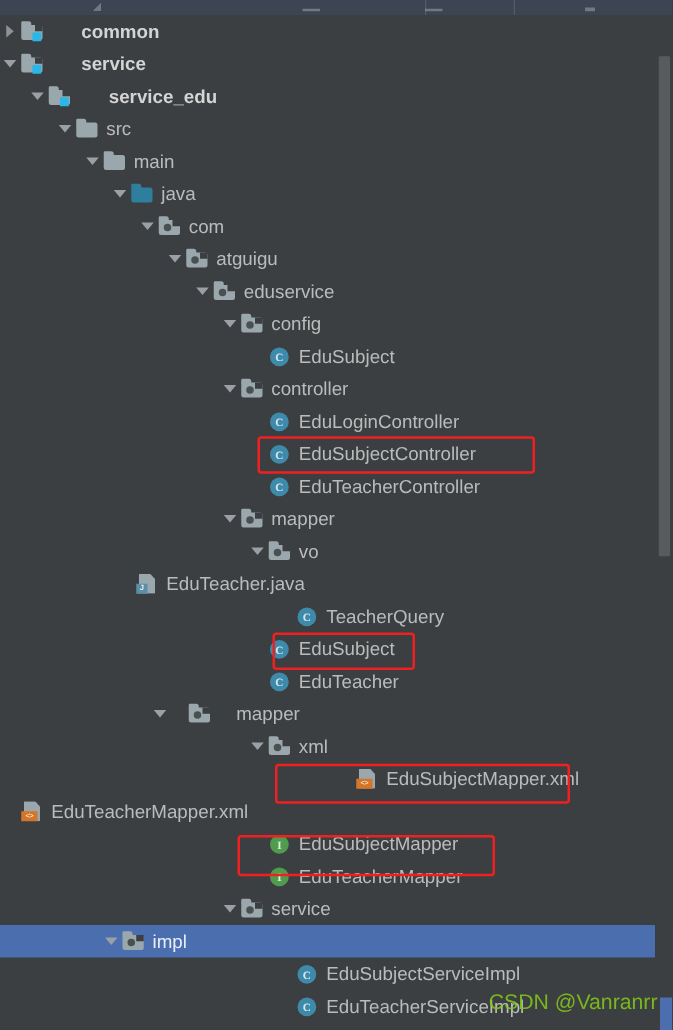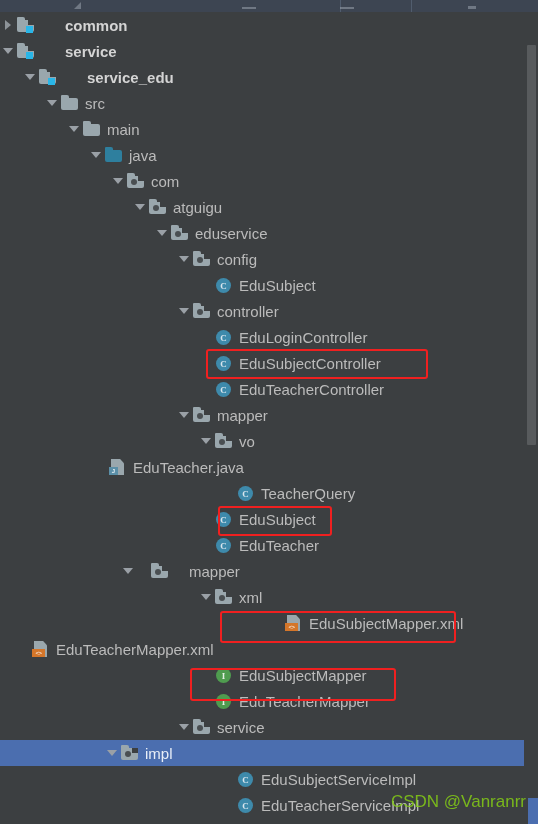--- a/index.html
+++ b/index.html
@@ -461,21 +461,21 @@
       <div class="row" style="padding-left: 220px; margin-left: 48px;">
         <span class="tw">
           <span class="tri-none"></span>
         </span>
         <span class="ico">
           <span class="jfile"></span>
           <span class="xbadge">&lt;&gt;</span>
         </span>
         <span class="label">EduSubjectMapper.xml</span>
       </div>
-      <div class="row" style=" margin-left: 15px;">
+      <div class="row" style="">
         <span class="tw">
           <span class="tri-none"></span>
         </span>
         <span class="ico">
           <span class="jfile"></span>
           <span class="xbadge">&lt;&gt;</span>
         </span>
         <span class="label">EduTeacherMapper.xml</span>
       </div>
       <div class="row" style="padding-left: 198px;">
@@ -501,21 +501,21 @@
           <span class="tri-down"></span>
         </span>
         <span class="ico">
           <span class="fold-tab"></span>
           <span class="fold-base"></span>
           <span class="pkg-notch"></span>
           <span class="pkg-dot"></span>
         </span>
         <span class="label">service</span>
       </div>
-      <div class="row selected" style="padding-left: 104px;">
+      <div class="row selected" style="padding-left: 81px;">
         <span class="tw">
           <span class="tri-down"></span>
         </span>
         <span class="ico">
           <span class="fold-tab"></span>
           <span class="fold-base"></span>
           <span class="pkg-notch"></span>
           <span class="pkg-dot"></span>
         </span>
         <span class="label">impl</span>

